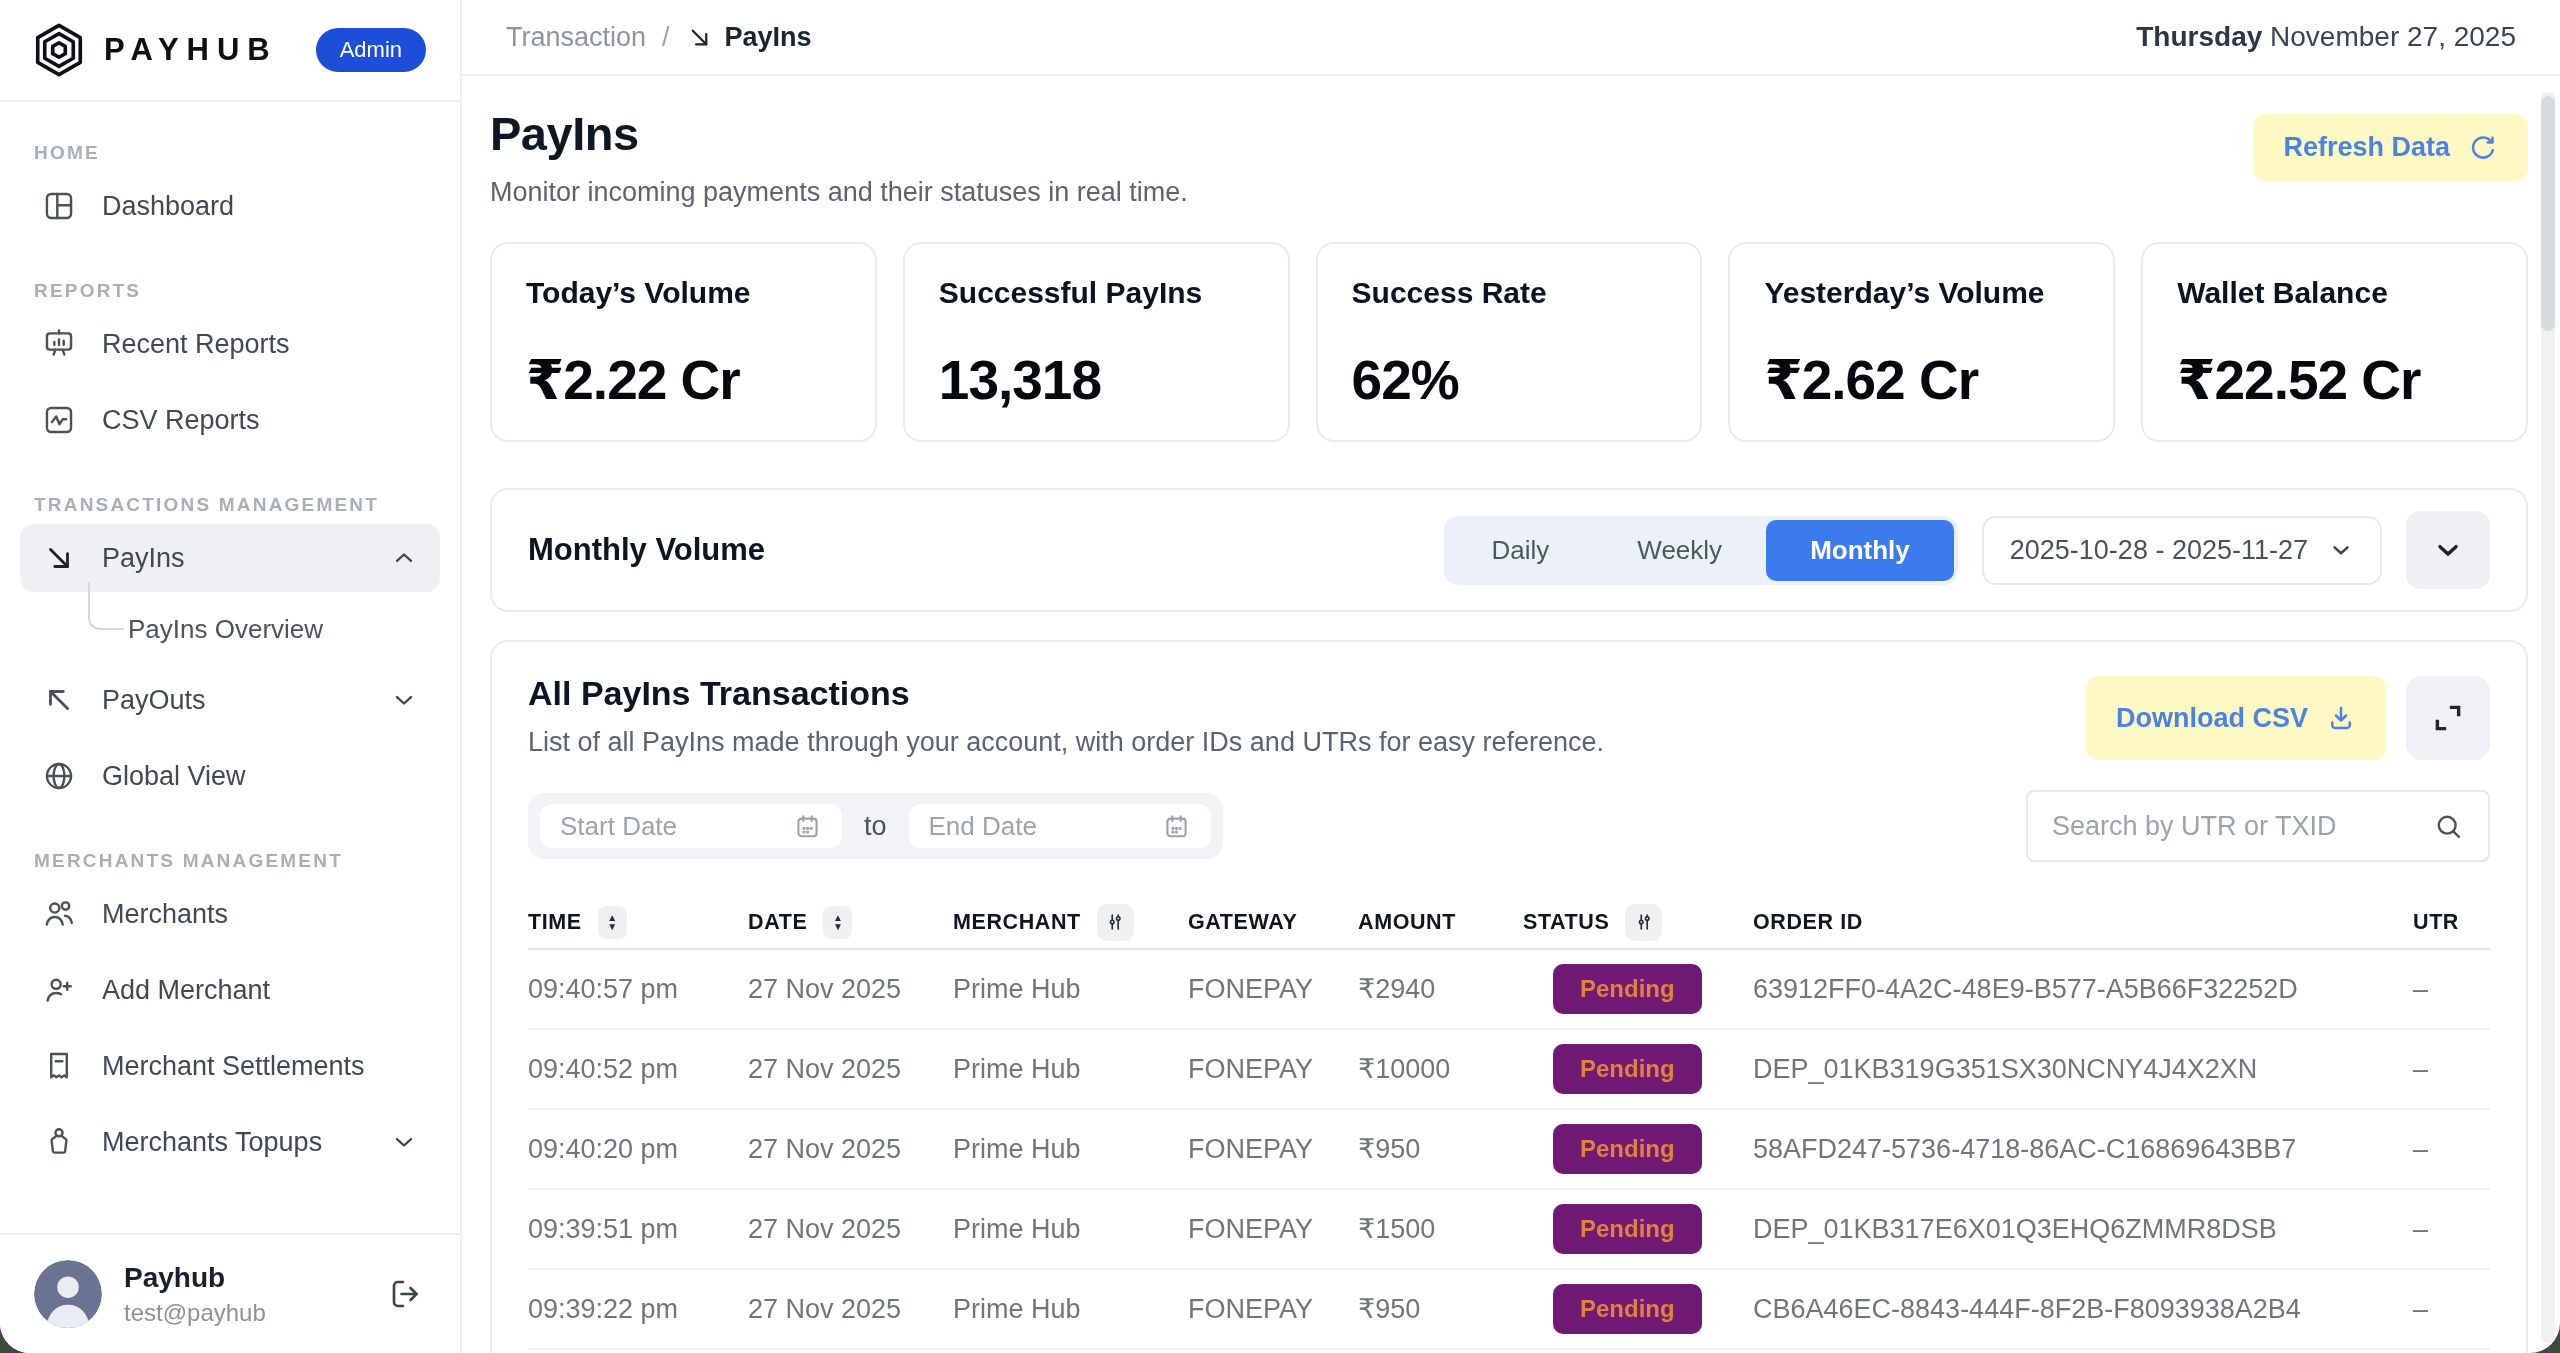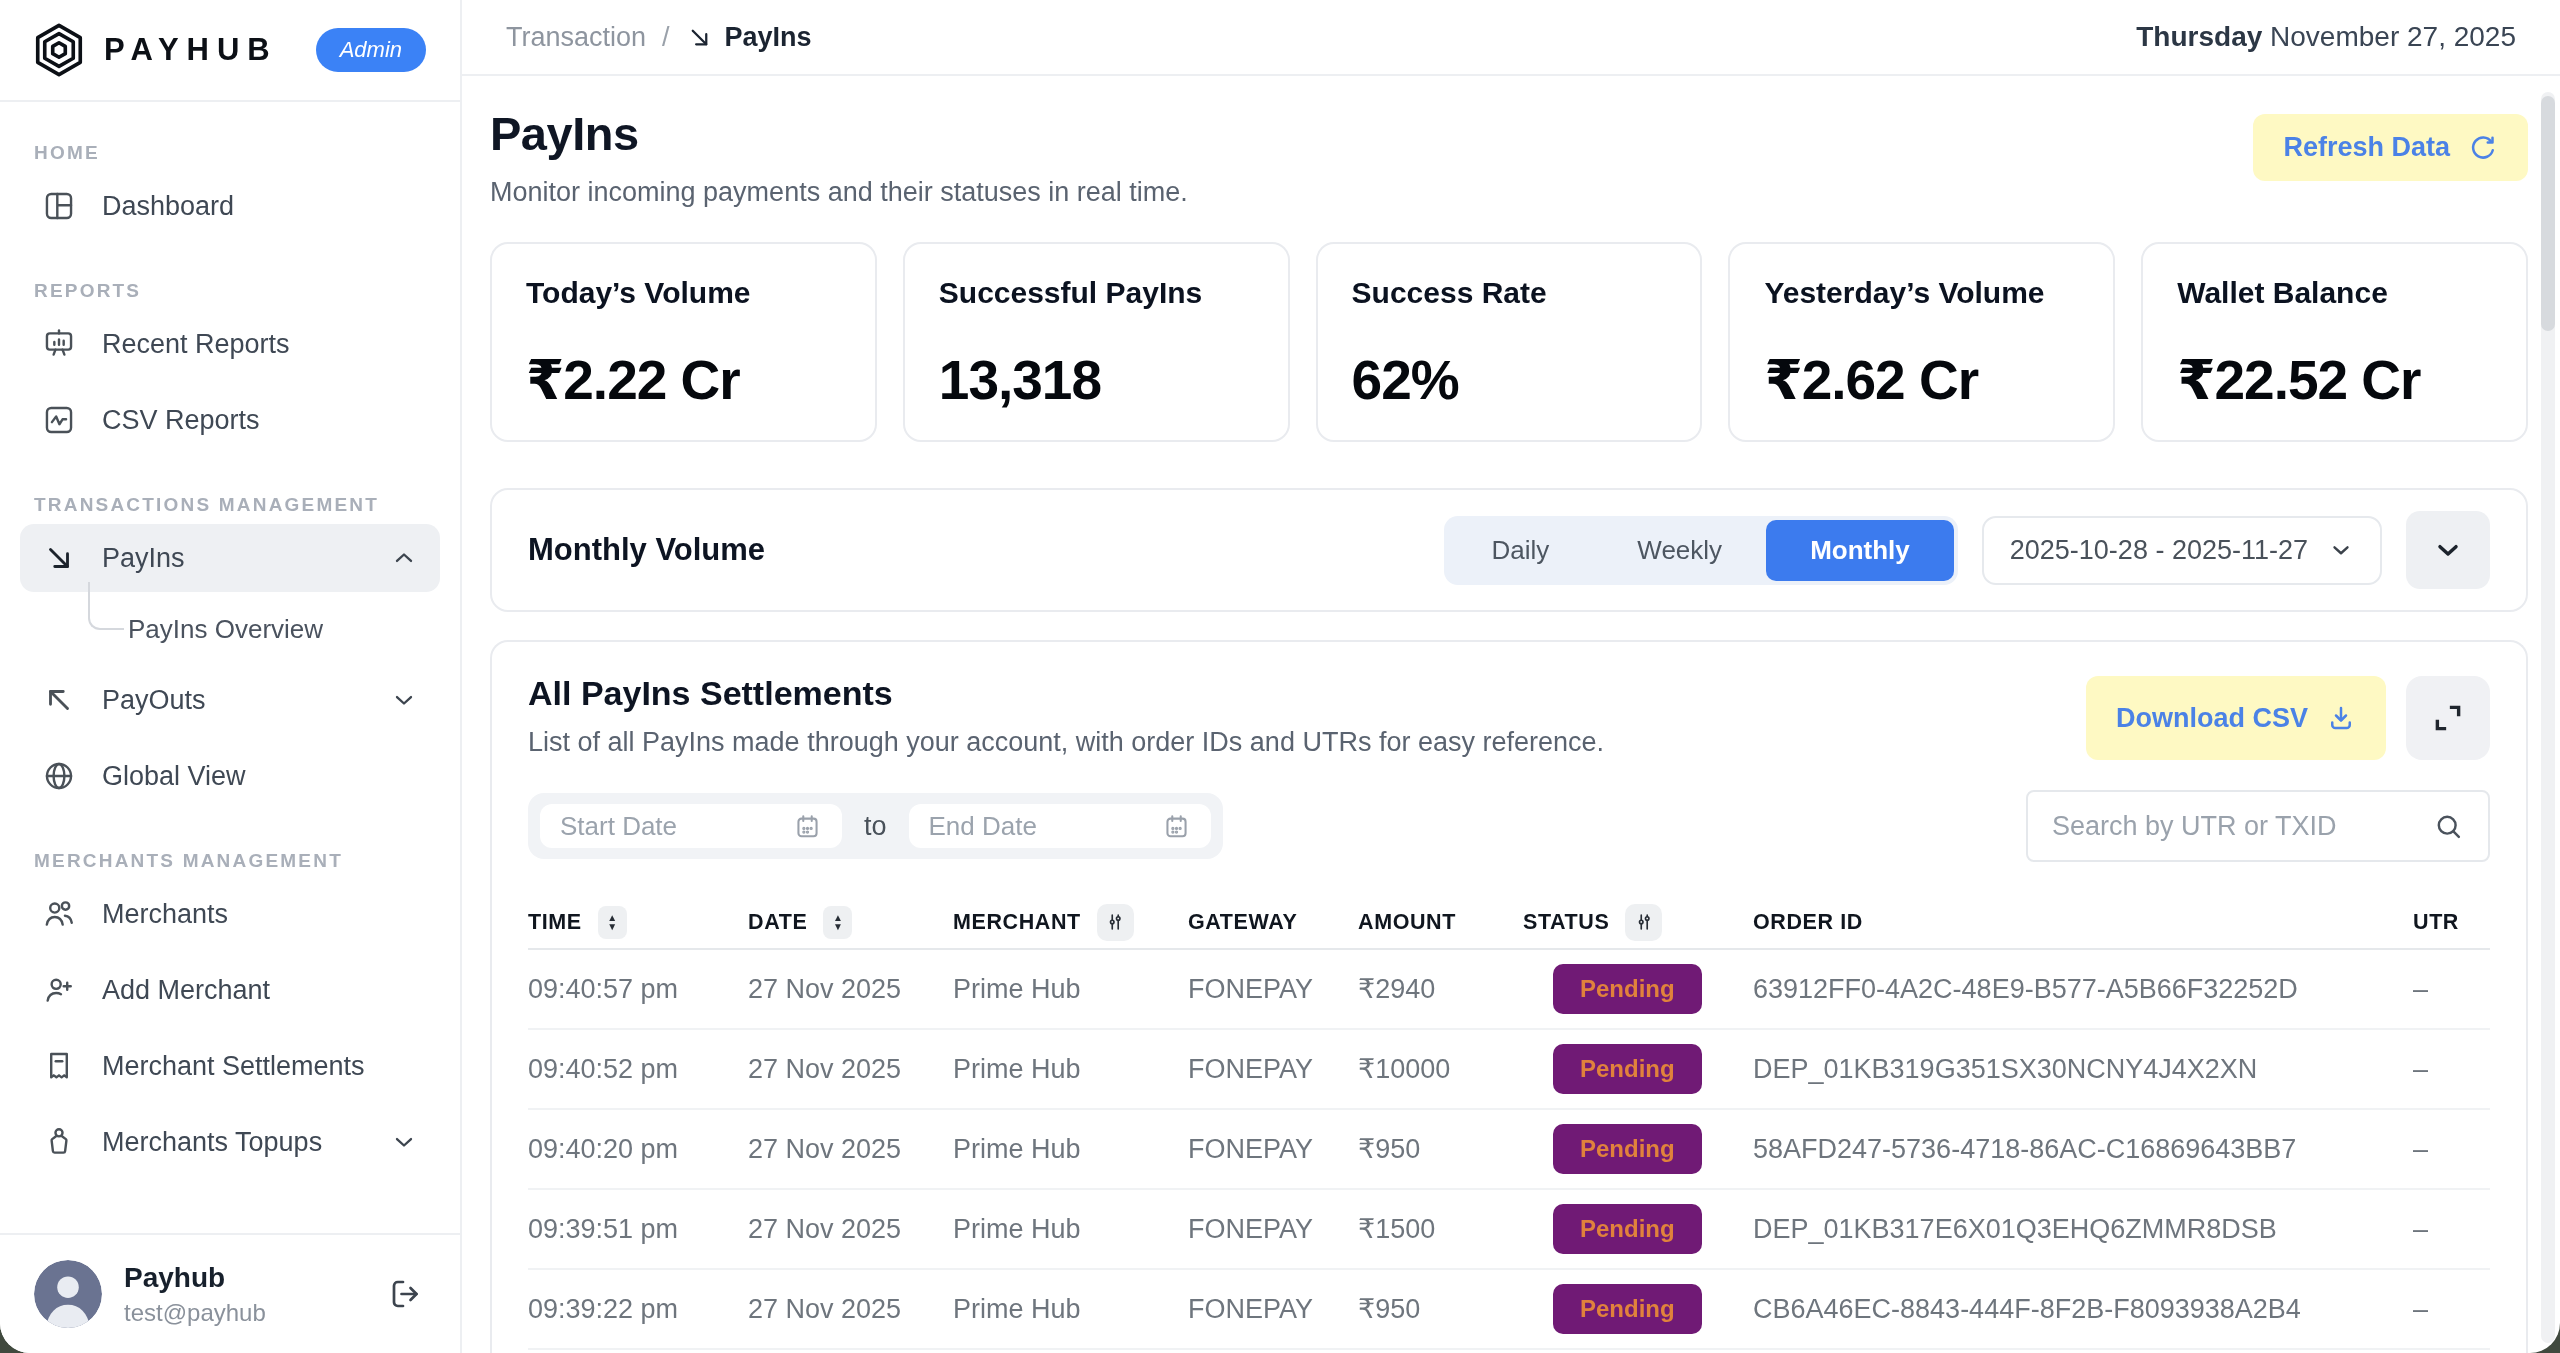--- a/index.html
+++ b/index.html
@@ -7,21 +7,21 @@
   body { background:#40493e; font-family:"Liberation Sans","DejaVu Sans",sans-serif; }
   .app { width:2560px; height:1353px; background:#fff; display:flex;
          border-bottom-left-radius:30px; border-bottom-right-radius:30px; overflow:hidden; }
 
   
   .sidebar { width:462px; flex-shrink:0; border-right:2px solid #edeff2; display:flex; flex-direction:column; background:#fff; }
   .sb-header { height:102px; flex-shrink:0; display:flex; align-items:center; justify-content:space-between;
                padding:0 34px 0 30px; border-bottom:2px solid #edeff2; }
   .brand { display:flex; align-items:center; gap:16px; }
   .brand-word { font-size:31px; font-weight:700; letter-spacing:8px; color:#0c1016; }
-  .admin-pill { background:#3b82f6; color:#fff; border-radius:999px; padding:9px 24px; font-size:22px;font-style:italic; }
+  .admin-pill { background:#1d4ed8; color:#fff; border-radius:999px; padding:9px 24px; font-size:22px; }
 
   .nav { flex:1; padding:0 20px; overflow:hidden; }
   .section-label { margin:40px 14px 8px; font-size:19px; font-weight:600; letter-spacing:2.2px; color:#a9afb9; }
   .nav-item { height:68px; margin:8px 0; display:flex; align-items:center; gap:26px; padding:0 22px;
               border-radius:14px; color:#3f4854; font-size:27px; font-weight:500; cursor:pointer; }
   .nav-item.active { background:#eef0f3; }
   .nav-item .spacer { margin-left:auto; }
   .nav-item svg.ico { width:34px; height:34px; flex-shrink:0; }
   .chev { width:28px; height:28px; }
   .sub-item { position:relative; margin-left:24px; padding-left:84px; height:58px; display:flex; align-items:center;
@@ -356,21 +356,21 @@
         <button class="collapse-btn">
           <svg viewBox="0 0 24 24" fill="none" stroke="currentColor" stroke-width="2.6" stroke-linecap="round" stroke-linejoin="round">
               <path d="M6 9.5l6 5.5 6-5.5"></path>
             </svg>
         </button>
       </div>
 
       <div class="tx-card">
         <div class="tx-head">
           <div>
-            <div class="tx-title">All PayIns Settlements</div>
+            <div class="tx-title">All PayIns Transactions</div>
             <div class="tx-sub">List of all PayIns made through your account, with order IDs and UTRs for easy reference.</div>
           </div>
           <div class="tx-actions">
             <button class="btn-blue">
               <span>Download CSV</span>
               <svg viewBox="0 0 24 24" fill="none" stroke="currentColor" stroke-width="2" stroke-linecap="round" stroke-linejoin="round">
                 <path d="M12 4v9.5"></path>
                   <path d="M8 10l4 4 4-4"></path>
                   <path d="M5 15.5v2A2.5 2.5 0 0 0 7.5 20h9a2.5 2.5 0 0 0 2.5-2.5v-2"></path>
               </svg>

